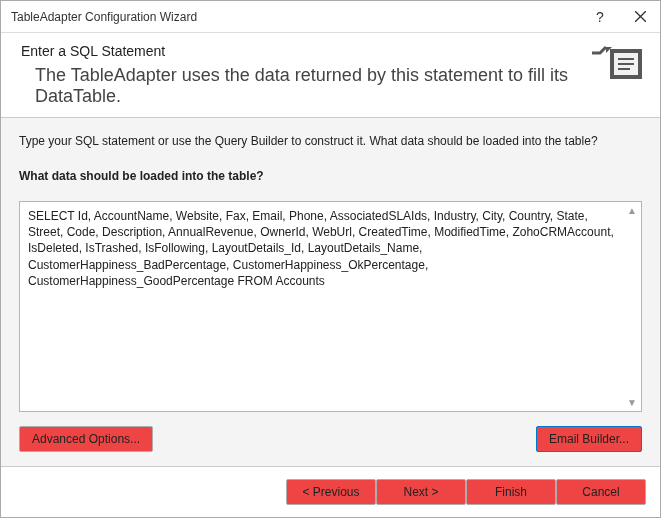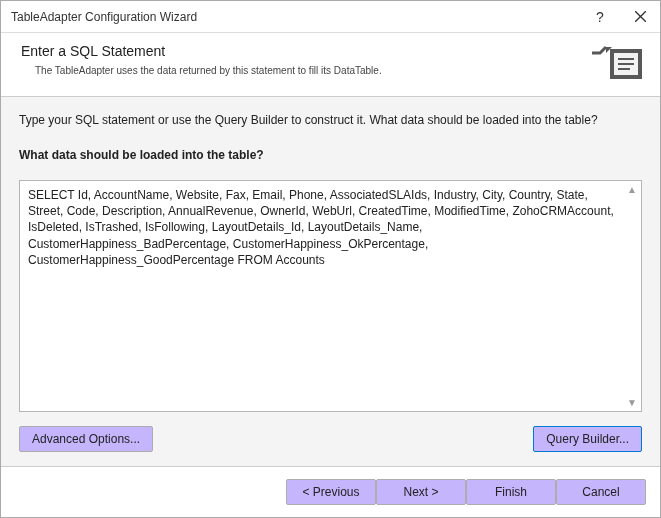--- a/index.html
+++ b/index.html
@@ -6,31 +6,31 @@
   html, body { width: 661px; height: 518px; font-family: "Segoe UI", Arial, sans-serif; font-size: 12px; color: #222; background: #fff; }
   .window { width: 661px; height: 518px; border: 1px solid #aaa; display: flex; flex-direction: column; background: #fff; }
   .titlebar { height: 32px; display: flex; align-items: center; padding: 0 0 0 10px; border-bottom: 1px solid #ddd; }
   .titlebar .title { flex: 1; font-size: 12px; color: #333; }
   .titlebar .help, .titlebar .close { width: 40px; height: 32px; display: flex; align-items: center; justify-content: center; color: #333; }
   .titlebar .help { font-size: 14px; }
   .titlebar .close svg { width: 11px; height: 11px; }
   .header { padding: 10px 16px 10px 20px; display: flex; align-items: flex-start; border-bottom: 1px solid #ccc; }
   .header-text { flex: 1; }
   .header-text h1 { font-size: 14px; font-weight: 400; color: #222; margin-bottom: 6px; }
-  .header-text p { font-size: 10px; color: #444; padding-left: 14px; }
+  .header-text p { font-size: 18px; color: #444; padding-left: 14px; }
   .header-icon { flex: 0 0 auto; margin-left: 10px; }
   .body { flex: 1; background: #f4f4f4; padding: 16px 18px 14px 18px; display: flex; flex-direction: column; border-bottom: 1px solid #ccc; }
   .instr { font-size: 12px; color: #222; margin-bottom: 21px; }
   .prompt { font-size: 12px; font-weight: 700; color: #222; margin-bottom: 18px; }
   .sql-wrap { position: relative; flex: 1; display: flex; margin-bottom: 14px; }
   .sql { flex: 1; border: 1px solid #b5b5b5; background: #fff; padding: 6px 20px 6px 8px; font-family: "Segoe UI", Arial, sans-serif; font-size: 12px; line-height: 1.35; resize: none; outline: none; color: #222; white-space: pre-wrap; overflow: hidden; }
   .sql-scroll { position: absolute; right: 3px; top: 4px; bottom: 4px; width: 14px; display: flex; flex-direction: column; justify-content: space-between; pointer-events: none; }
   .sql-scroll .arrow { color: #999; font-size: 10px; text-align: center; }
   .options-row { display: flex; justify-content: space-between; }
-  .btn { border: 1px solid #adadad; background: #c4b5fd; padding: 5px 12px; font-size: 12px; color: #222; border-radius: 2px; cursor: default; min-width: 90px; text-align: center; }
+  .btn { border: 1px solid #adadad; background: #ef4444; padding: 5px 12px; font-size: 12px; color: #222; border-radius: 2px; cursor: default; min-width: 90px; text-align: center; }
   .btn.accent { border: 1px solid #0078d4; }
   .footer { padding: 12px 14px; display: flex; justify-content: flex-end; background: #fff; }
   .footer .btn { min-width: 90px; }
 </style>
 </head>
 <body>
 
 <div class="window">
 
   <div class="titlebar">
@@ -69,21 +69,21 @@
     <div class="prompt">What data should be loaded into the table?</div>
     <div class="sql-wrap">
       <textarea class="sql" spellcheck="false" style="">SELECT Id, AccountName, Website, Fax, Email, Phone, AssociatedSLAIds, Industry, City, Country, State, Street, Code, Description, AnnualRevenue, OwnerId, WebUrl, CreatedTime, ModifiedTime, ZohoCRMAccount, IsDeleted, IsTrashed, IsFollowing, LayoutDetails_Id, LayoutDetails_Name, CustomerHappiness_BadPercentage, CustomerHappiness_OkPercentage, CustomerHappiness_GoodPercentage FROM Accounts</textarea>
       <div class="sql-scroll">
         <div class="arrow">▲</div>
         <div class="arrow">▼</div>
       </div>
     </div>
     <div class="options-row">
       <button class="btn">Advanced Options...</button>
-      <button class="btn accent">Query Builder...</button>
+      <button class="btn accent">Email Builder...</button>
     </div>
   </div>
 
   <div class="footer">
     <button class="btn">&lt; Previous</button>
     <button class="btn">Next &gt;</button>
     <button class="btn">Finish</button>
     <button class="btn">Cancel</button>
   </div>
 

